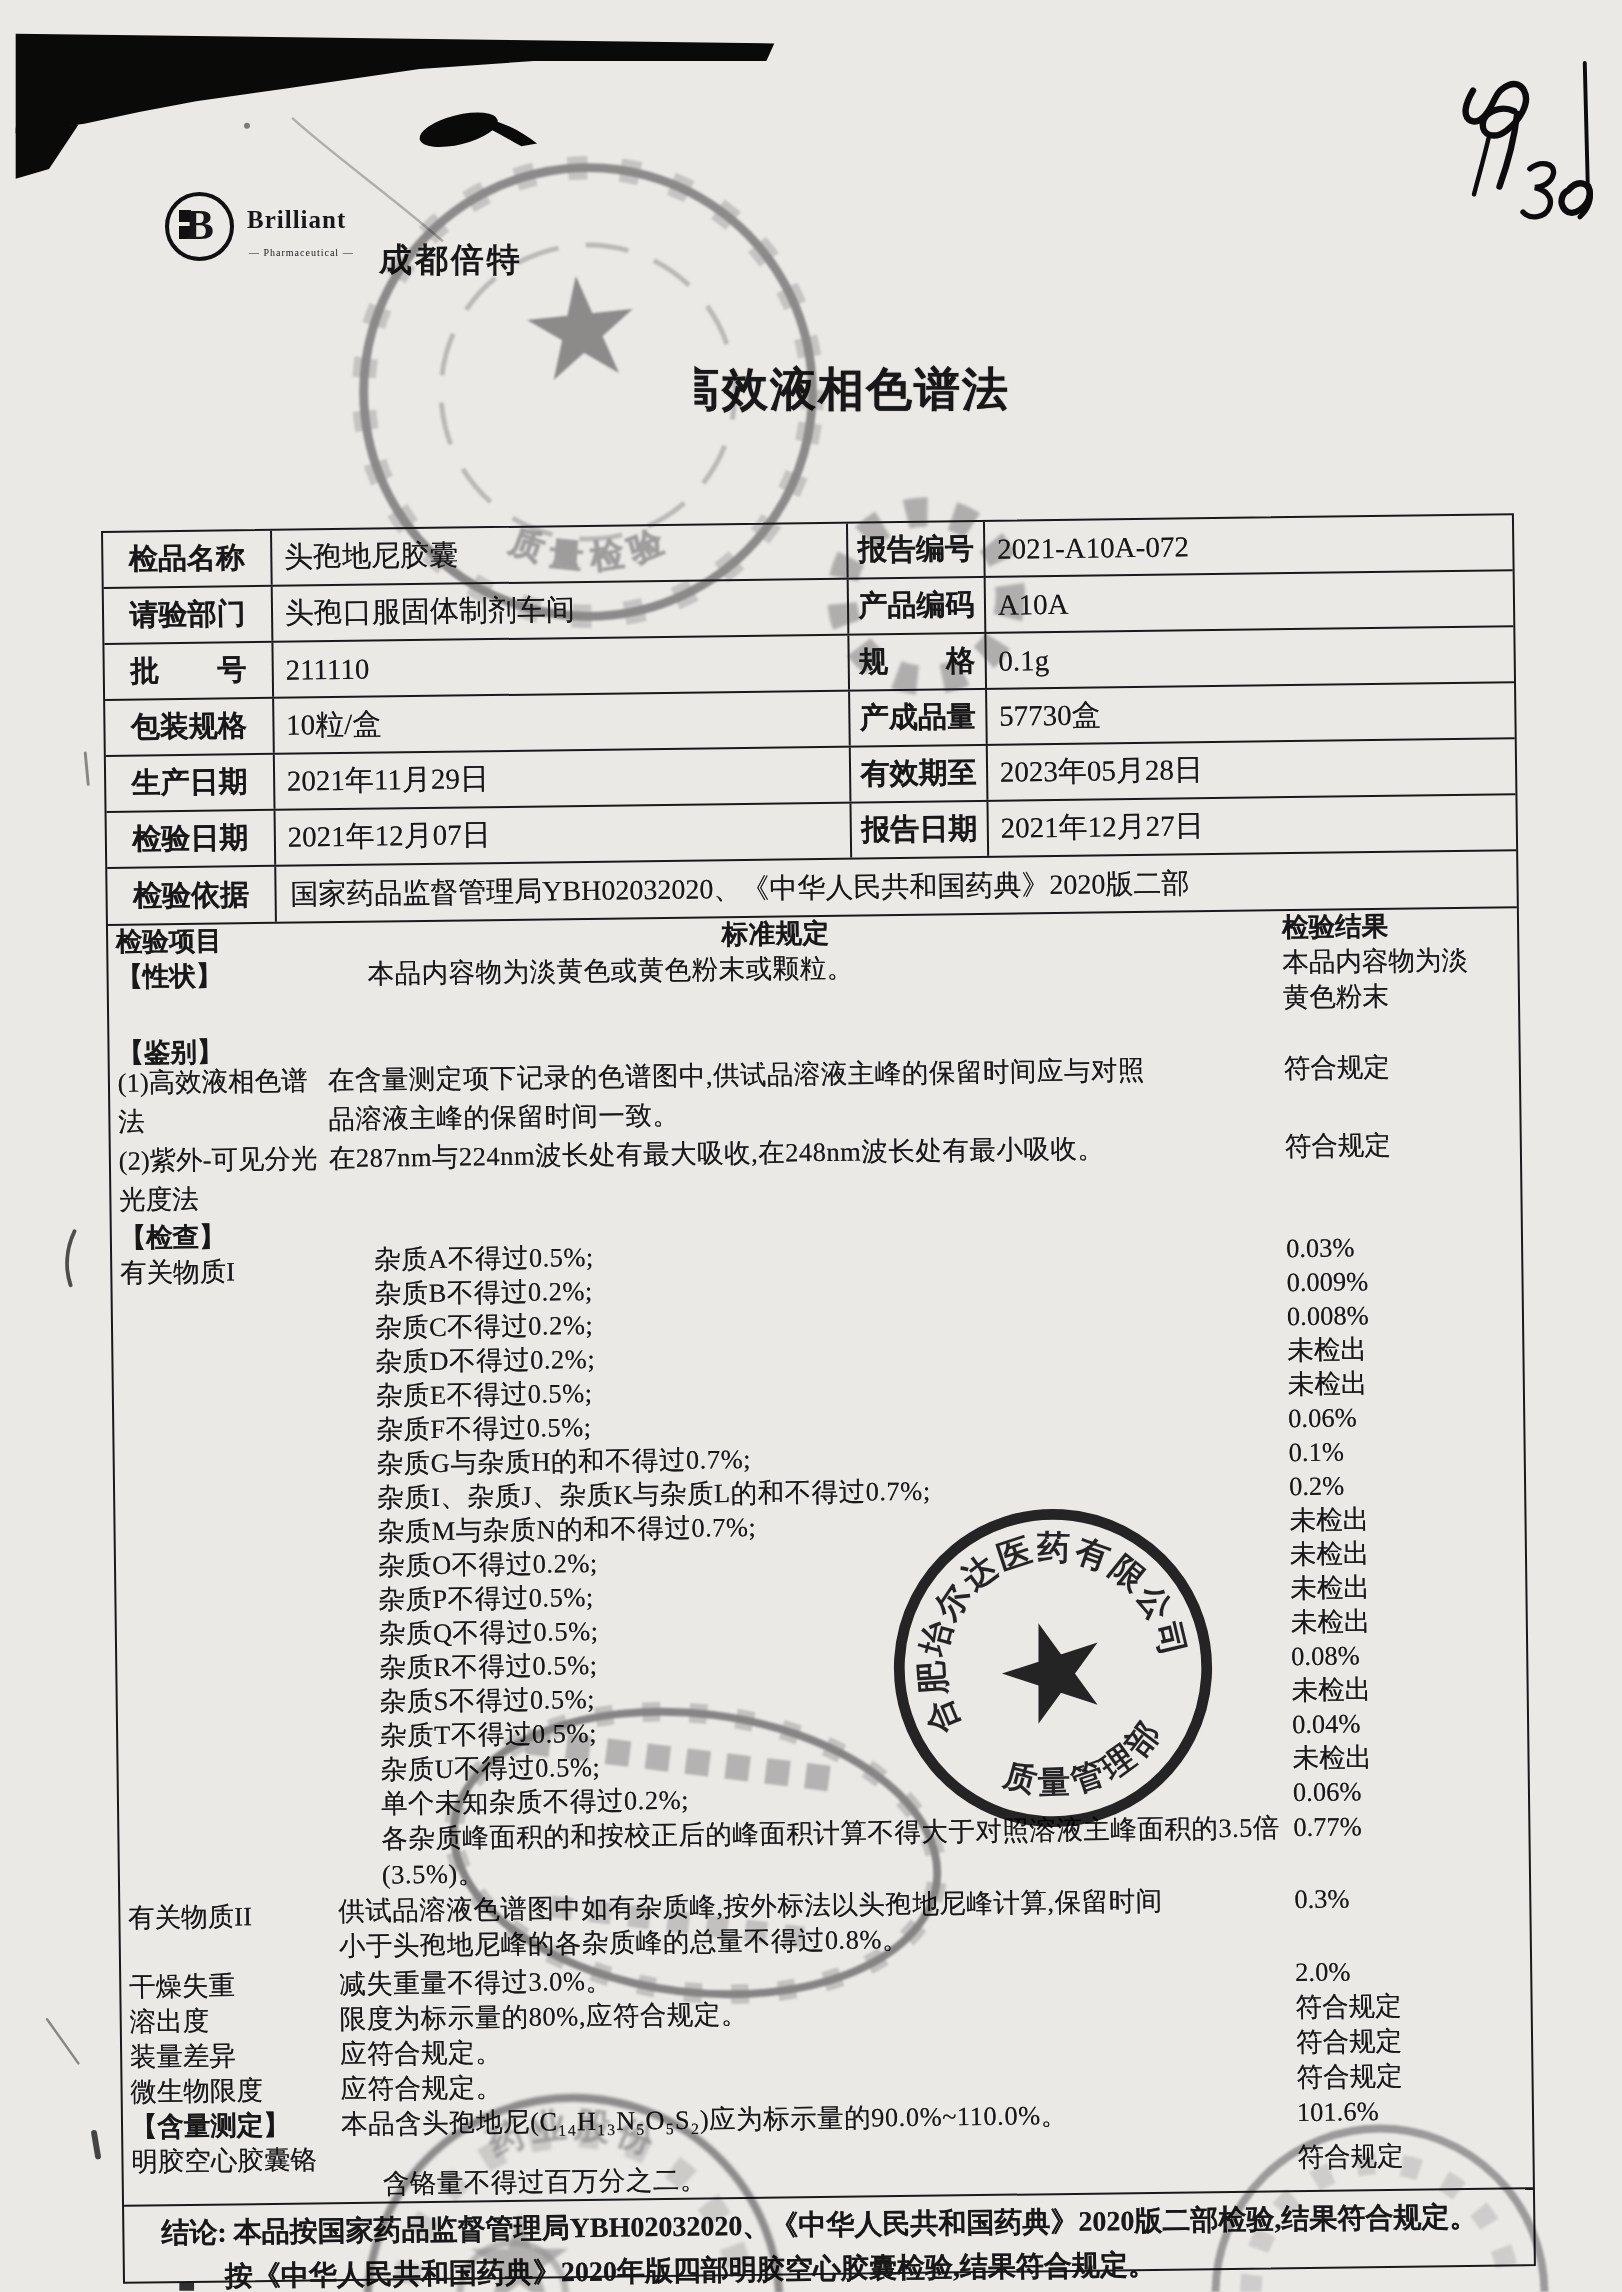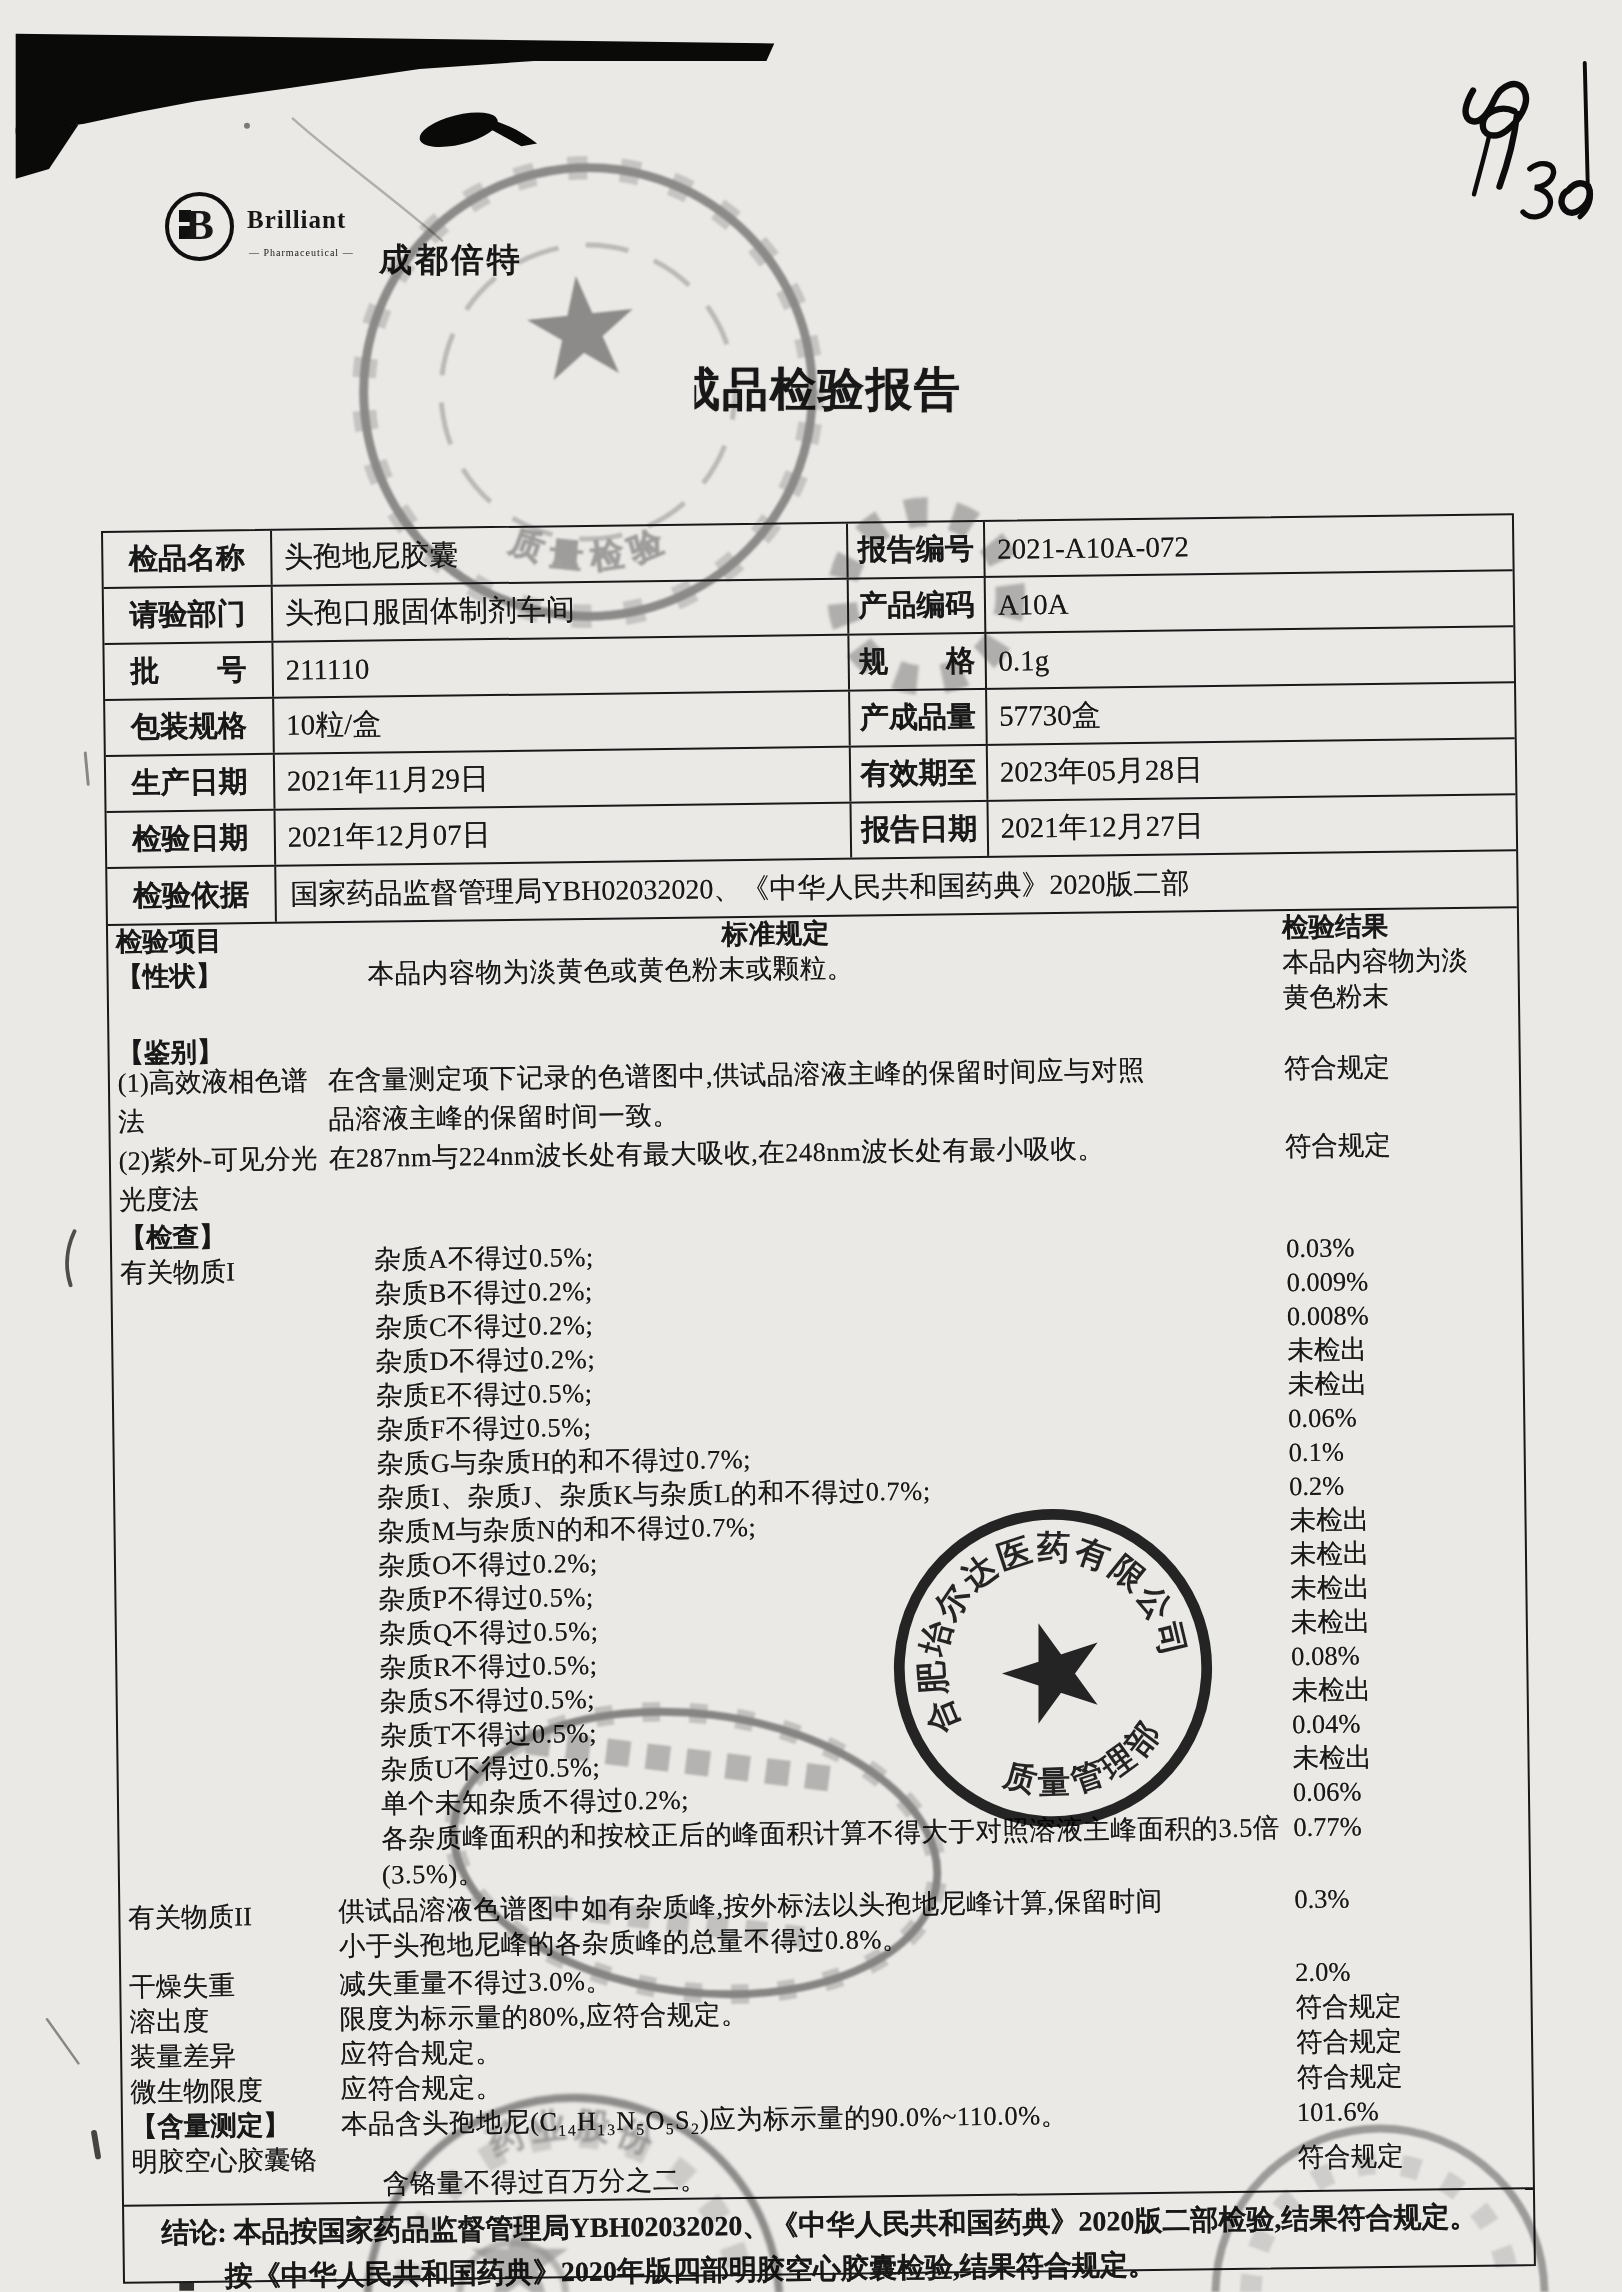--- a/index.html
+++ b/index.html
@@ -101,21 +101,21 @@
   <div class="logo-circle">
     <div class="logo-sq"></div>
     <div class="logo-sq logo-sq2"></div>
     <span class="logo-b">B</span>
   </div>
   <div class="logo-en">Brilliant</div>
   <div class="logo-sub">— Pharmaceutical —</div>
   <div class="logo-cn">成都倍特</div>
 </div>
 
-<div class="title">成品检验报告</div>
+<div class="title">高效液相色谱法</div>
 
 <svg class="stampsvg" style="left:348px;top:152px;filter:blur(1.3px);opacity:.52;" width="480" height="480" viewBox="-245 -245 490 490">
   <g transform="rotate(-6)" stroke="#383838" fill="#383838">
     <circle r="229" fill="none" stroke-width="9"></circle>
     <circle r="229" fill="none" stroke-width="24" stroke-dasharray="20 34" opacity=".38" transform="rotate(14)"></circle>
     <circle r="150" fill="none" stroke-width="5" stroke-dasharray="44 28" opacity=".5"></circle>
     <path d="M0,-1 L0.58779,0.80902 L-0.95106,-0.30902 L0.95106,-0.30902 L-0.58779,0.80902 Z" transform="translate(0,-62) scale(57)" stroke="none"></path>
     <path id="arcA" d="M -127,127 A 180,180 0 0 0 127,127" fill="none" stroke="none"></path>
     <text font-size="34" font-weight="bold" letter-spacing="10" opacity=".8" style="font-family:'Liberation Serif',serif">
       <textPath href="#arcA" startOffset="38">质量检验</textPath>

